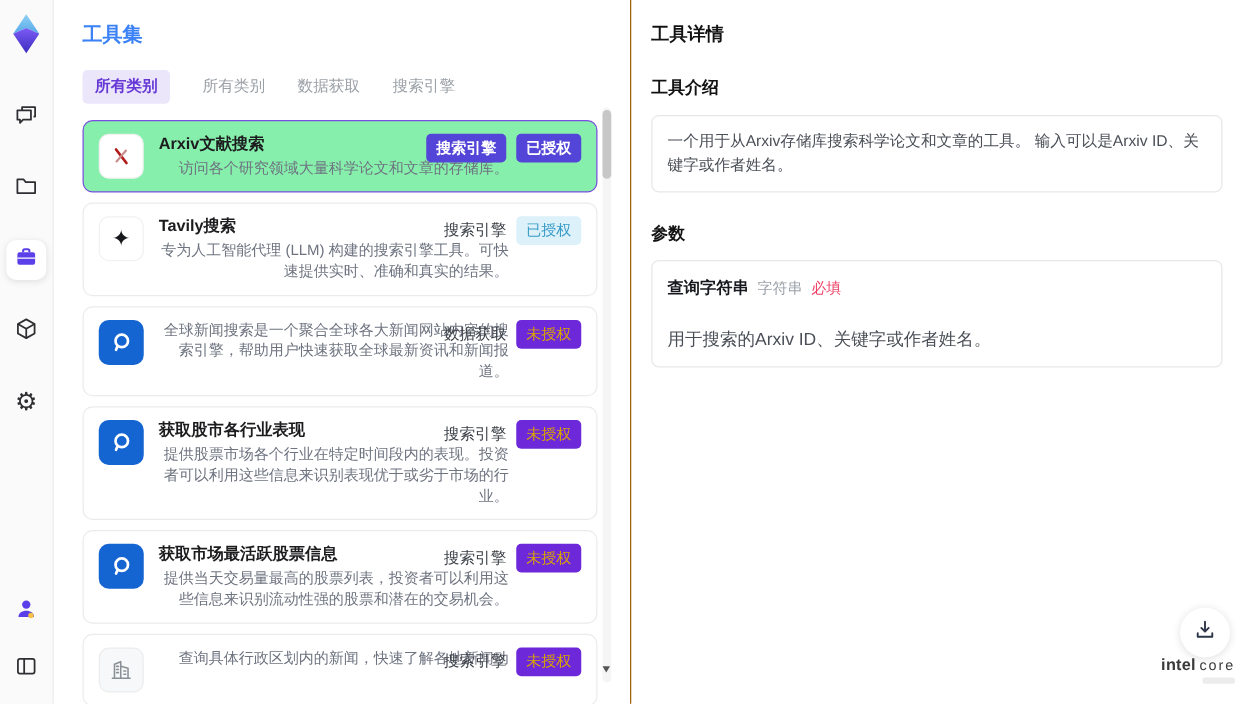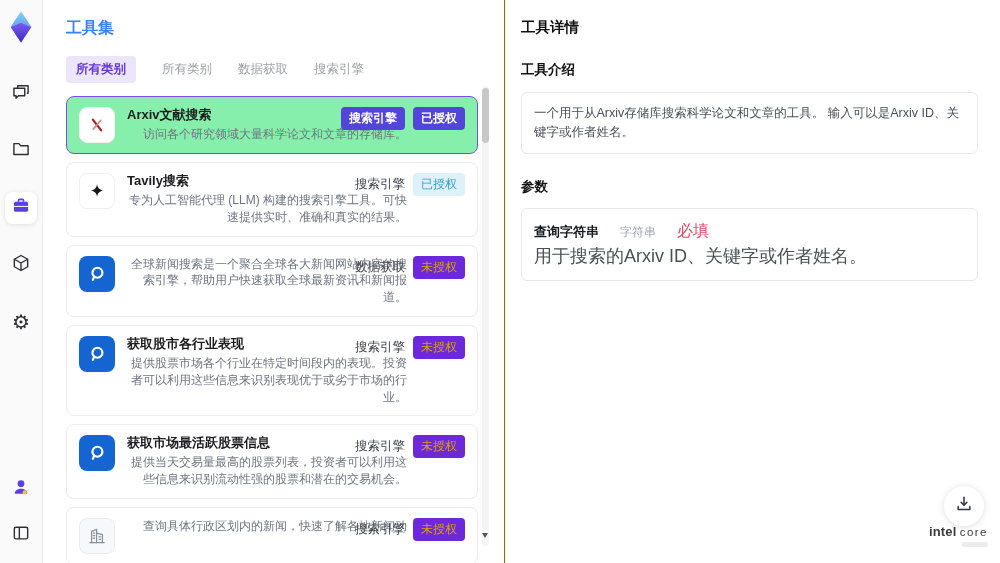--- a/index.html
+++ b/index.html
@@ -58,25 +58,25 @@
   
   .details-panel { position:absolute; left:504px; top:0; width:496px; height:563px;
                    background:#fff; border-left:1px solid #a16207; }
   .details-inner { padding:18px 22px 0 16px; }
   .details-title { font-size:14.5px; font-weight:700; color:#121212; }
   .section-title { font-size:13.5px; font-weight:700; color:#121212; margin-top:24px; }
   .info-box { margin-top:13px; border:1px solid #e8e8e8; border-radius:6px; background:#fff;
               padding:11px 12px; font-size:12.5px; color:#4a4f57; line-height:1.5; }
   .param-box { margin-top:12px; border:1px solid #e8e8e8; border-radius:6px; background:#fff;
                padding:12px; }
-  .param-head { display:flex; align-items:baseline; gap:21px; }
+  .param-head { display:flex; align-items:baseline; gap:7px; }
   .param-name { font-size:13px; font-weight:700; color:#16181d; }
   .param-type { font-size:12px; color:#9aa0a8; }
-  .param-req { font-size:16px; color:#ee4266;text-align:right; }
-  .param-desc { margin-top:2px; font-size:18px; color:#4a4f57; }
+  .param-req { font-size:12px; color:#ee4266;text-align:right; }
+  .param-desc { margin-top:24px; font-size:14px; color:#4a4f57; }
 
   
   .fab { position:absolute; left:944px; top:486px; width:40px; height:40px; border-radius:50%;
          background:#fff; box-shadow:0 1px 7px rgba(0,0,0,.13); display:flex; align-items:center;
          justify-content:center; cursor:pointer; }
   .brand { position:absolute; left:926px; top:524px; text-align:right; width:62px; }
   .brand-row { display:flex; align-items:baseline; justify-content:flex-end; gap:3px; }
   .brand-intel { font-size:13px; font-weight:700; color:#3a3a3a; letter-spacing:.2px; }
   .brand-core { font-size:11.5px; color:#3a3a3a; letter-spacing:1.5px; }
   .brand-sub { margin-left:auto; margin-top:3px; width:26px; height:5px; background:#ececec; border-radius:2px; }

